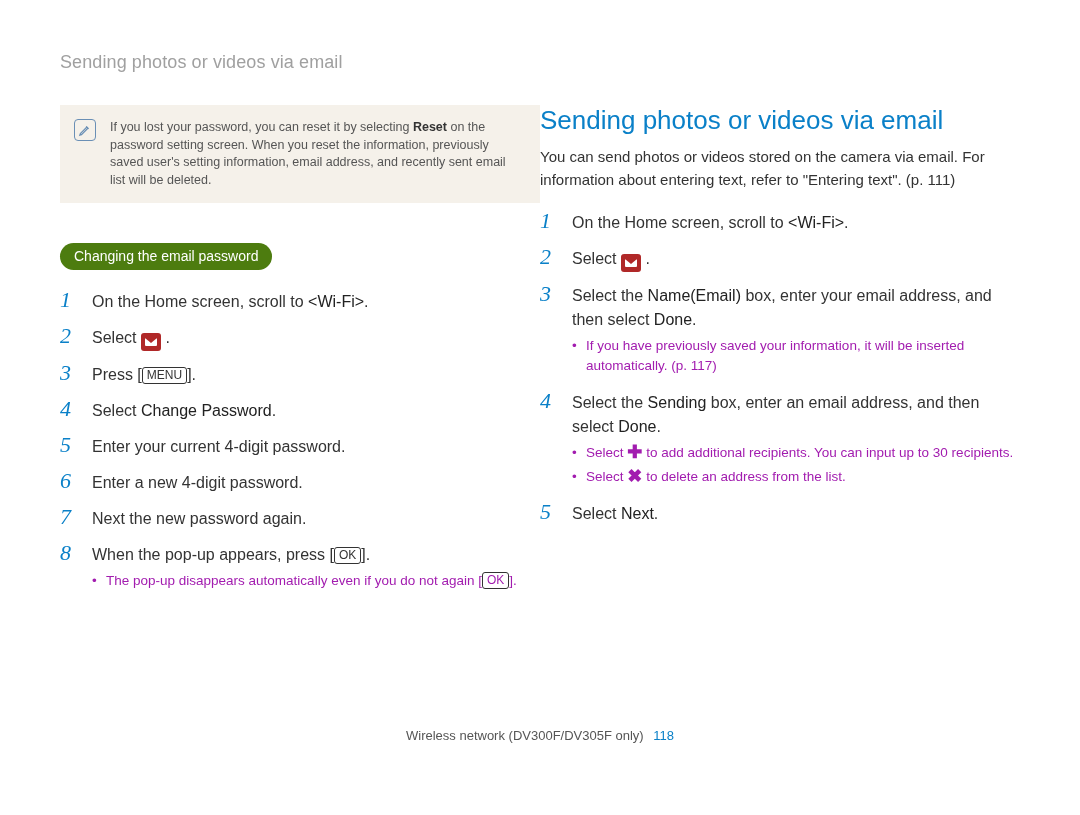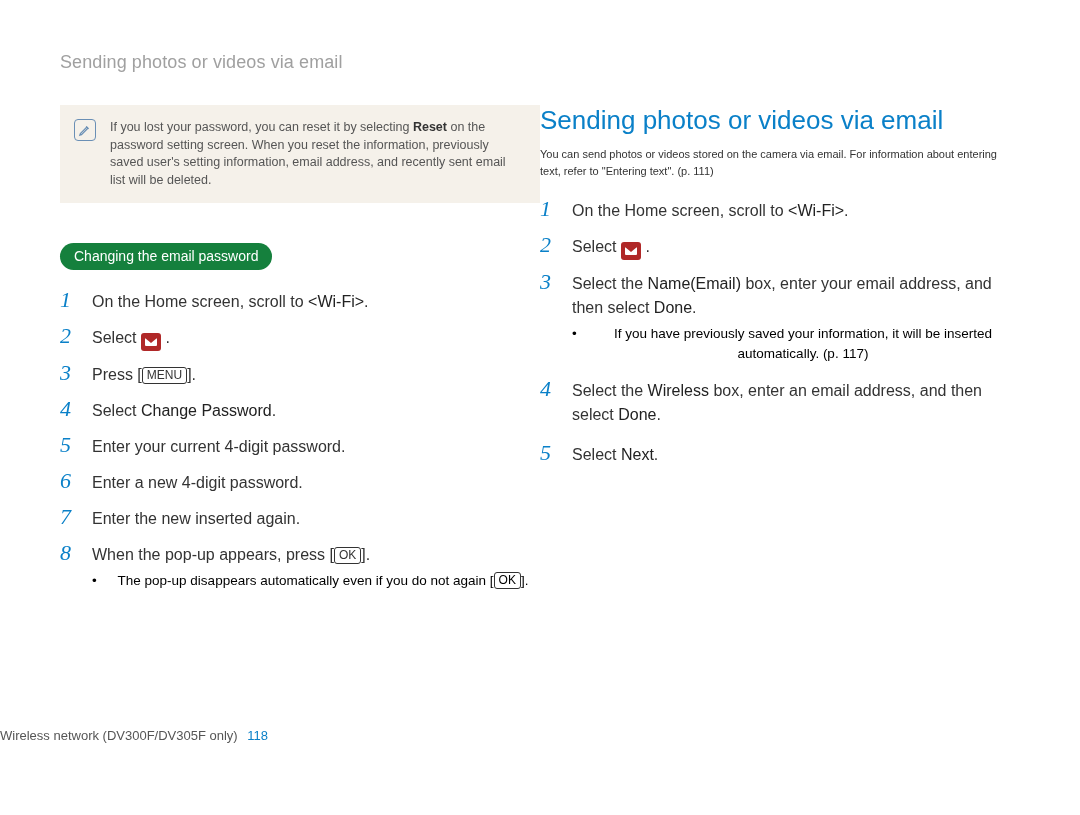--- a/index.html
+++ b/index.html
@@ -50,21 +50,21 @@
     border-radius: 4px;
     display: flex;
     align-items: center;
     justify-content: center;
   }
   .note-icon svg { width: 14px; height: 14px; }
   .note-box b { font-weight: bold; color: #333; }
 
   .pill {
     display: inline-block;
-    background: #15803d;
+    background: #4d7c0f;
     color: #fff;
     font-size: 14px;
     padding: 5px 14px 6px;
     border-radius: 14px;
     margin-bottom: 18px;
   }
 
   .step-list { list-style: none; padding: 0; margin: 0; }
   .step-list > li {
     display: flex;
@@ -86,42 +86,41 @@
   }
   .step-body { flex: 1; padding-top: 2px; }
 
   .sub-list {
     list-style: none;
     padding: 0;
     margin: 4px 0 0 0;
   }
   .sub-list > li {
     font-size: 13.5px;
-    color: #000000;
+    color: #a21caf;
     line-height: 1.45;
     padding-left: 14px;
     position: relative;
     margin-bottom: 4px;
-    text-align: center;
   }
   .sub-list > li::before {
     content: "•";
     position: absolute;
     left: 0;
     top: 0;
   }
 
   .section-title {
     color: #0a80c8;
     font-size: 26px;
     font-weight: 400;
     margin: 0 0 10px 0;
   }
   .section-intro {
-    font-size: 11px;
+    font-size: 15px;
     line-height: 1.5;
     color: #333;
     margin-bottom: 18px;
   }
 
   .glyph-box {
     display: inline-block;
     border: 1.5px solid #333;
     border-radius: 3px;
     padding: 0 4px 1px;
@@ -170,20 +169,21 @@
     line-height: 0;
   }
   .arrow { font-size: 14px; }
 
   b { font-weight: normal; color: #222; }
 
   .footer {
     position: absolute;
     bottom: 26px;
     left: 0; right: 0;
+    text-align: center;
     font-size: 13px;
     color: #555;
   }
   .footer .pnum { color: #0a80c8; margin-left: 6px; }
 </style>
 </head>
 <body>
 
 <div class="page">
 
@@ -237,21 +237,21 @@
         <li>
           <span class="step-num">5</span>
           <span class="step-body">Enter your current 4-digit password.</span>
         </li>
         <li>
           <span class="step-num">6</span>
           <span class="step-body">Enter a new 4-digit password.</span>
         </li>
         <li>
           <span class="step-num">7</span>
-          <span class="step-body">Enter the new inserted again.</span>
+          <span class="step-body">Next the new password again.</span>
         </li>
         <li>
           <span class="step-num">8</span>
           <span class="step-body">
             <span>When the pop-up appears, press [</span><span class="glyph-box">OK</span><span>].</span>
             <ul class="sub-list">
               <li>
                 <span>The pop-up disappears automatically even if you do not again [</span><span class="glyph-box">OK</span><span>].</span>
               </li>
             </ul>
@@ -286,22 +286,32 @@
           <span class="step-body">
             <span>Select the </span><b>Name(Email)</b><span> box, enter your email address, and then select </span><b>Done</b><span>.</span>
             <ul class="sub-list">
               <li>If you have previously saved your information, it will be inserted automatically. (p. 117)</li>
             </ul>
           </span>
         </li>
         <li>
           <span class="step-num">4</span>
           <span class="step-body">
-            <span>Select the </span><b>Wireless</b><span> box, enter an email address, and then select </span><b>Done</b><span>.</span>
+            <span>Select the </span><b>Sending</b><span> box, enter an email address, and then select </span><b>Done</b><span>.</span>
             <ul class="sub-list">
+              <li>
+                <span>Select </span>
+                <span class="plus-icon">✚</span>
+                <span> to add additional recipients. You can input up to 30 recipients.</span>
+              </li>
+              <li>
+                <span>Select </span>
+                <span class="x-icon">✖</span>
+                <span> to delete an address from the list.</span>
+              </li>
             </ul>
           </span>
         </li>
         <li>
           <span class="step-num">5</span>
           <span class="step-body">
             <span>Select </span><b>Next</b><span>.</span>
           </span>
         </li>
       </ol>

